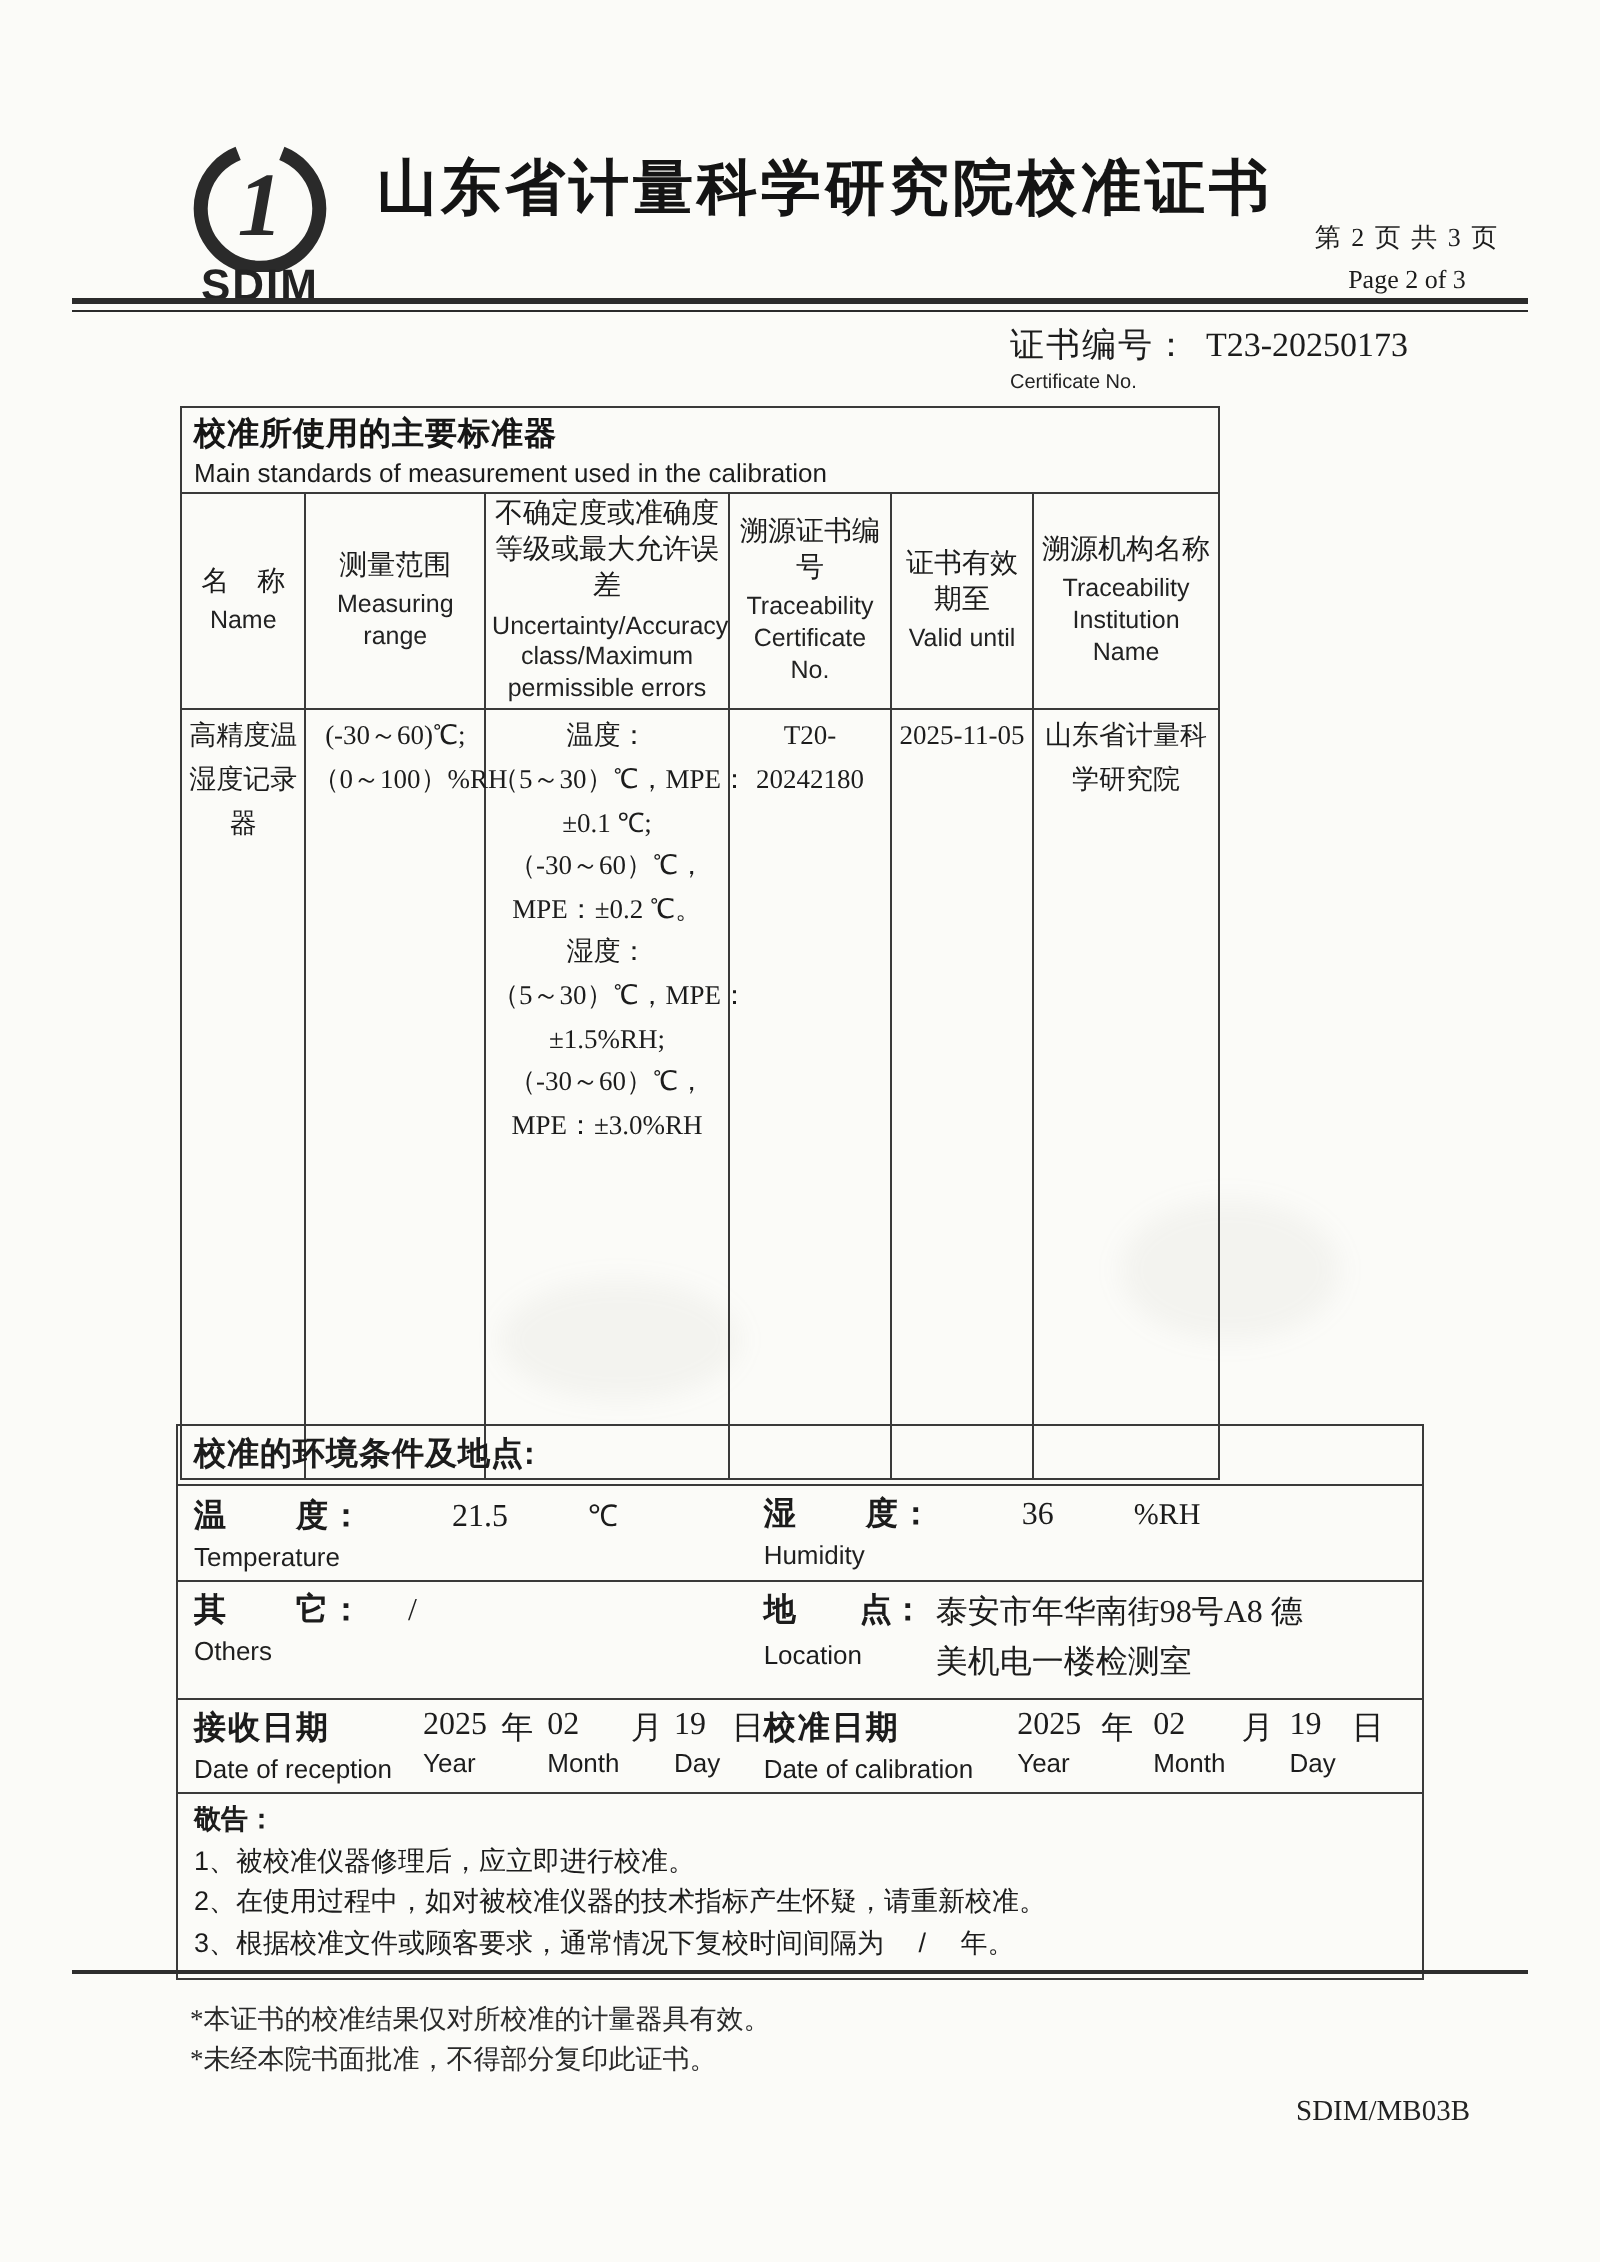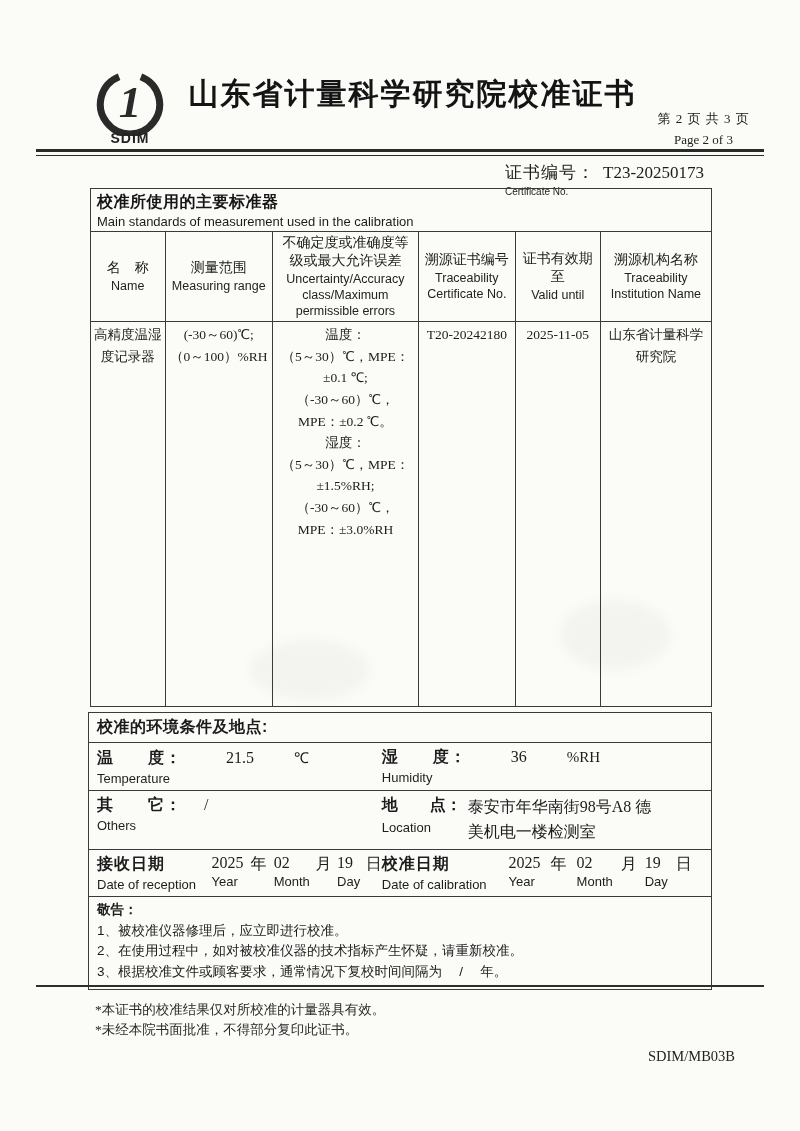--- a/index.html
+++ b/index.html
@@ -10,38 +10,38 @@
     margin:0 auto;
     background:#fbfbf8;
     font-family:"Liberation Serif", serif;
     color:#1c1c1c;
     overflow:hidden;
   }
   
   .header { position:absolute; top:72px; left:76px; width:690px; display:flex; }
   .logo-box { width:108px; flex:0 0 108px; text-align:center; }
   .logo-mark { display:block; margin:0 auto; }
-  .logo-text { font-family:"Liberation Sans", sans-serif; font-weight:bold; font-size:14px; letter-spacing:1px; color:#222; margin-top:-6px; }
+  .logo-text { font-family:"Liberation Sans", sans-serif; font-weight:bold; font-size:22px; letter-spacing:1px; color:#222; margin-top:-6px; }
   .titles { flex:1; text-align:center; padding-top:2px; }
   .title-zh { font-size:30px; font-weight:bold; letter-spacing:2px; color:#141414; font-family:"Liberation Serif", serif; }
   .title-en { font-size:20px; font-weight:bold; margin-top:12px; font-family:"Liberation Sans", sans-serif; color:#1a1a1a; }
   .page-info { flex:0 0 125px; padding-top:38px; text-align:center; }
   .page-info .zh { font-size:13px; letter-spacing:1px; }
   .page-info .en { font-size:13px; margin-top:4px; }
   
   .rule { position:absolute; top:149px; left:36px; width:728px; height:7px;
           border-top:3px solid #2b2b2b; border-bottom:1px solid #2b2b2b; }
   
   .certno { position:absolute; top:161px; left:505px; }
   .certno .line1 { font-size:17px; }
   .certno .label-zh { letter-spacing:1px; }
   .certno .value { margin-left:8px; font-size:17px; }
   .certno .label-en { font-family:"Liberation Sans", sans-serif; font-size:10px; margin-top:2px; color:#222; }
   
-  table.standards { position:absolute; top:188px; left:90px; width:622px;
+  table.standards { position:absolute; top:203px; left:90px; width:520px;
     border-collapse:collapse; table-layout:fixed; }
   table.standards td, table.standards th { border:1.5px solid #3a3a3a; padding:2px 3px; }
   .tbl-title-cell { text-align:left; padding:3px 6px 2px 6px !important; }
   .tbl-title-zh { font-family:"Liberation Sans", sans-serif; font-size:16px; font-weight:bold; color:#161616; letter-spacing:.5px; }
   .tbl-title-en { font-family:"Liberation Sans", sans-serif; font-size:13px; font-weight:normal; margin-top:1px; }
   th.colhead { height:80px; font-weight:normal; vertical-align:middle; }
   .colhead .zh { font-size:14px; line-height:1.3; }
   .colhead .en { font-family:"Liberation Sans", sans-serif; font-size:12.5px; line-height:1.25; margin-top:2px; color:#222; }
   td.datacell { height:385px; vertical-align:top; text-align:center; font-size:13.5px; line-height:1.6; padding-top:5px; }
   td.datacell .ln { white-space:nowrap; }

